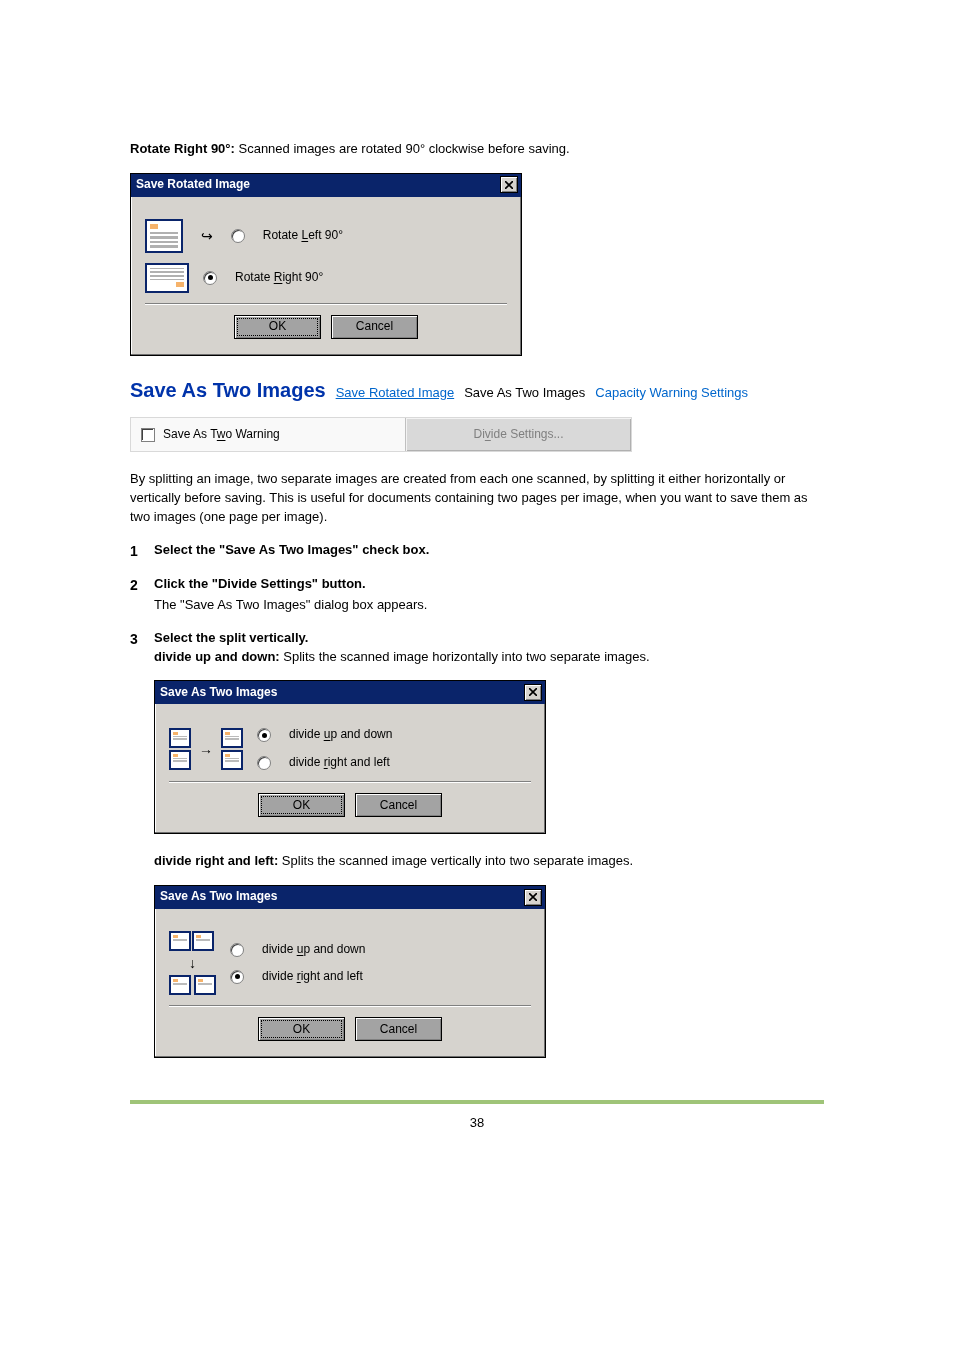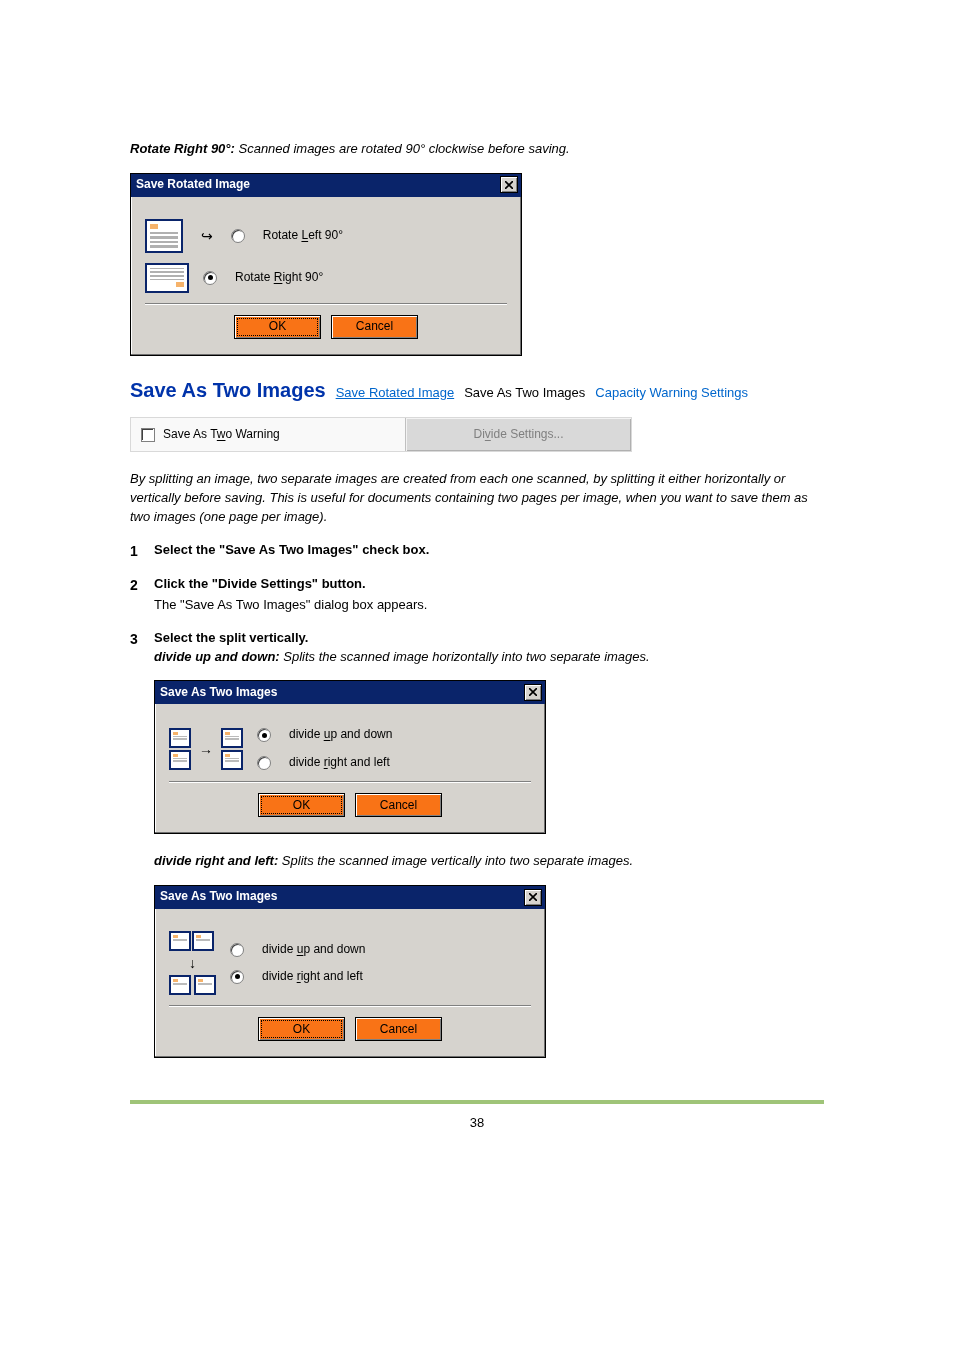--- a/index.html
+++ b/index.html
@@ -8,21 +8,21 @@
     background: #fff;
     width: 954px;
   }
   .page {
     padding: 140px 130px 40px 130px;
     font-family: Arial, Helvetica, sans-serif;
     font-size: 13px;
     color: #000;
     line-height: 1.45;
   }
-  .para { margin: 0 0 14px 0; font-style: italic; }
+  .para { margin: 0 0 14px 0; }
   .para b { font-weight: bold; }
 
   
   .dlg {
     width: 390px;
     border: 1px solid #000;
     background: #d6d3ce;
     margin: 6px 0 18px 0;
     font-family: "MS Sans Serif", Tahoma, Arial, sans-serif;
     font-size: 12px;
@@ -65,21 +65,21 @@
     display: flex; align-items: center; justify-content: center;
   }
   .dlg .radio.selected::after {
     content: "";
     width: 5px; height: 5px; border-radius: 50%; background: #000;
   }
   .underline-key { text-decoration: underline; text-underline-offset: 2px; }
   .dlg .sep { border-top: 1px solid #808080; border-bottom: 1px solid #fff; height: 0; margin: 6px 0 10px 0; }
   .dlg .btnrow { display: flex; gap: 10px; justify-content: center; padding-bottom: 10px; }
   .dlg .btn {
-    background: #f97316;
+    background: #a3a3a3;
     border: 1px solid #000;
     min-width: 85px;
     height: 22px;
     display: flex; align-items: center; justify-content: center;
     box-shadow: inset 1px 1px 0 #fff, inset -1px -1px 0 #808080;
   }
   .dlg .btn.default {
     outline: 1px dotted #000;
     outline-offset: -4px;
   }

